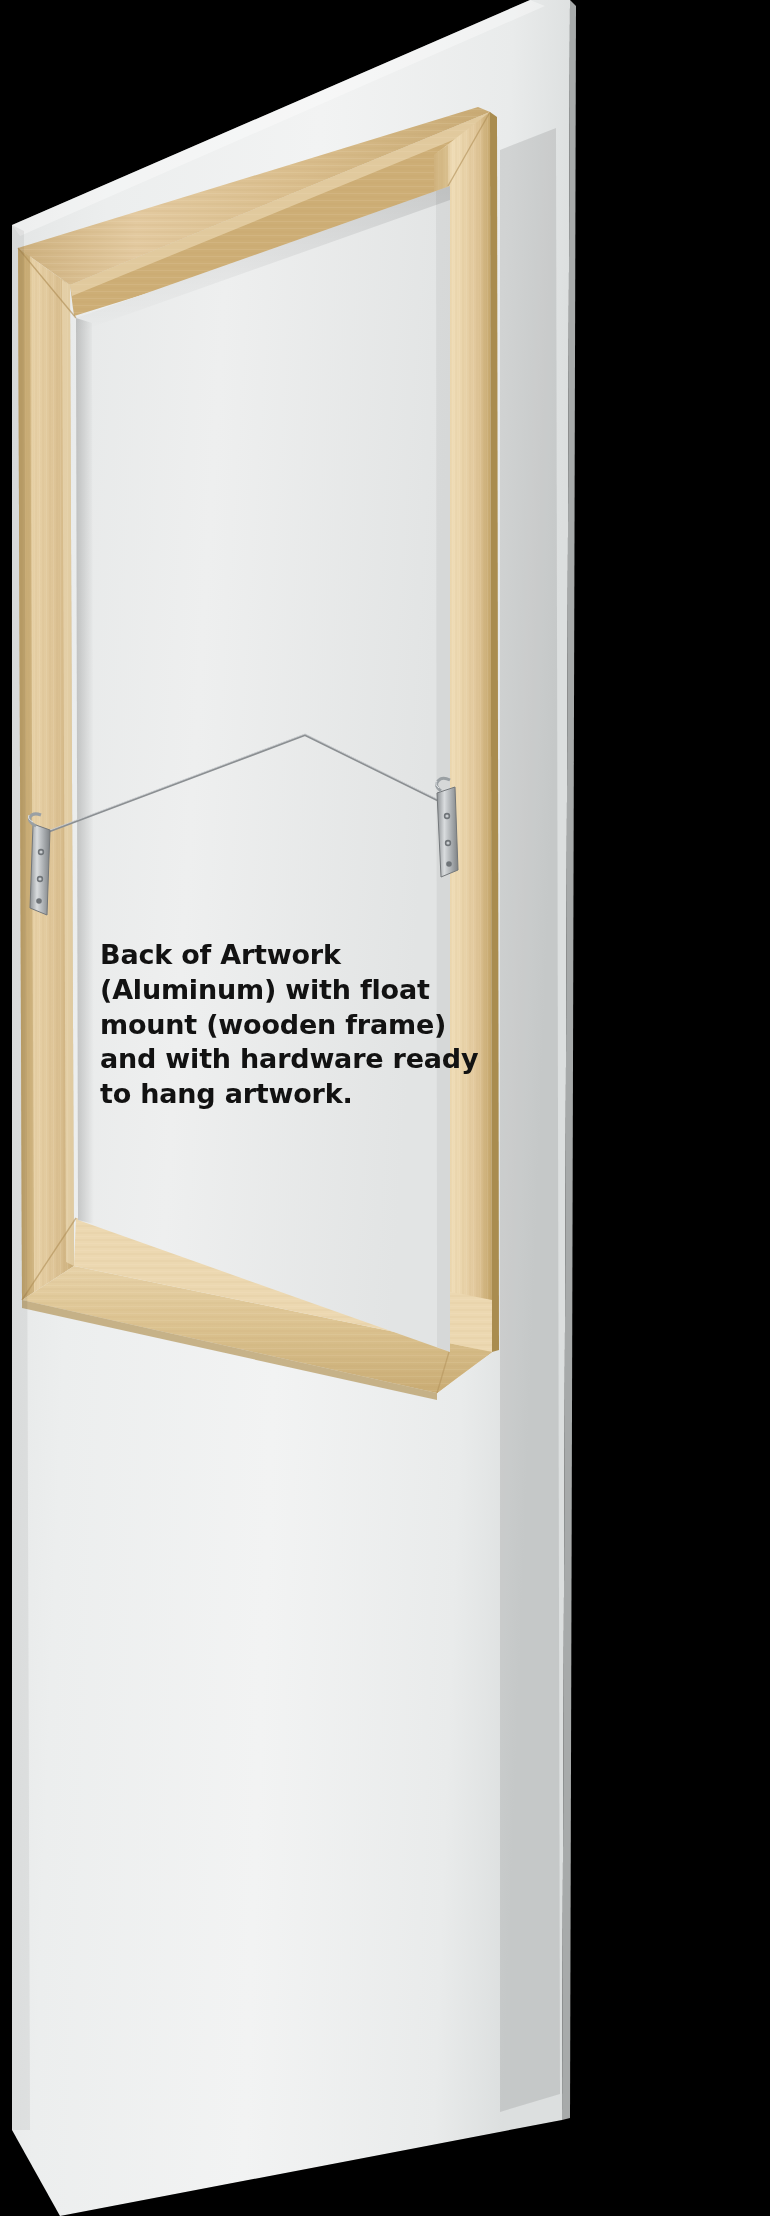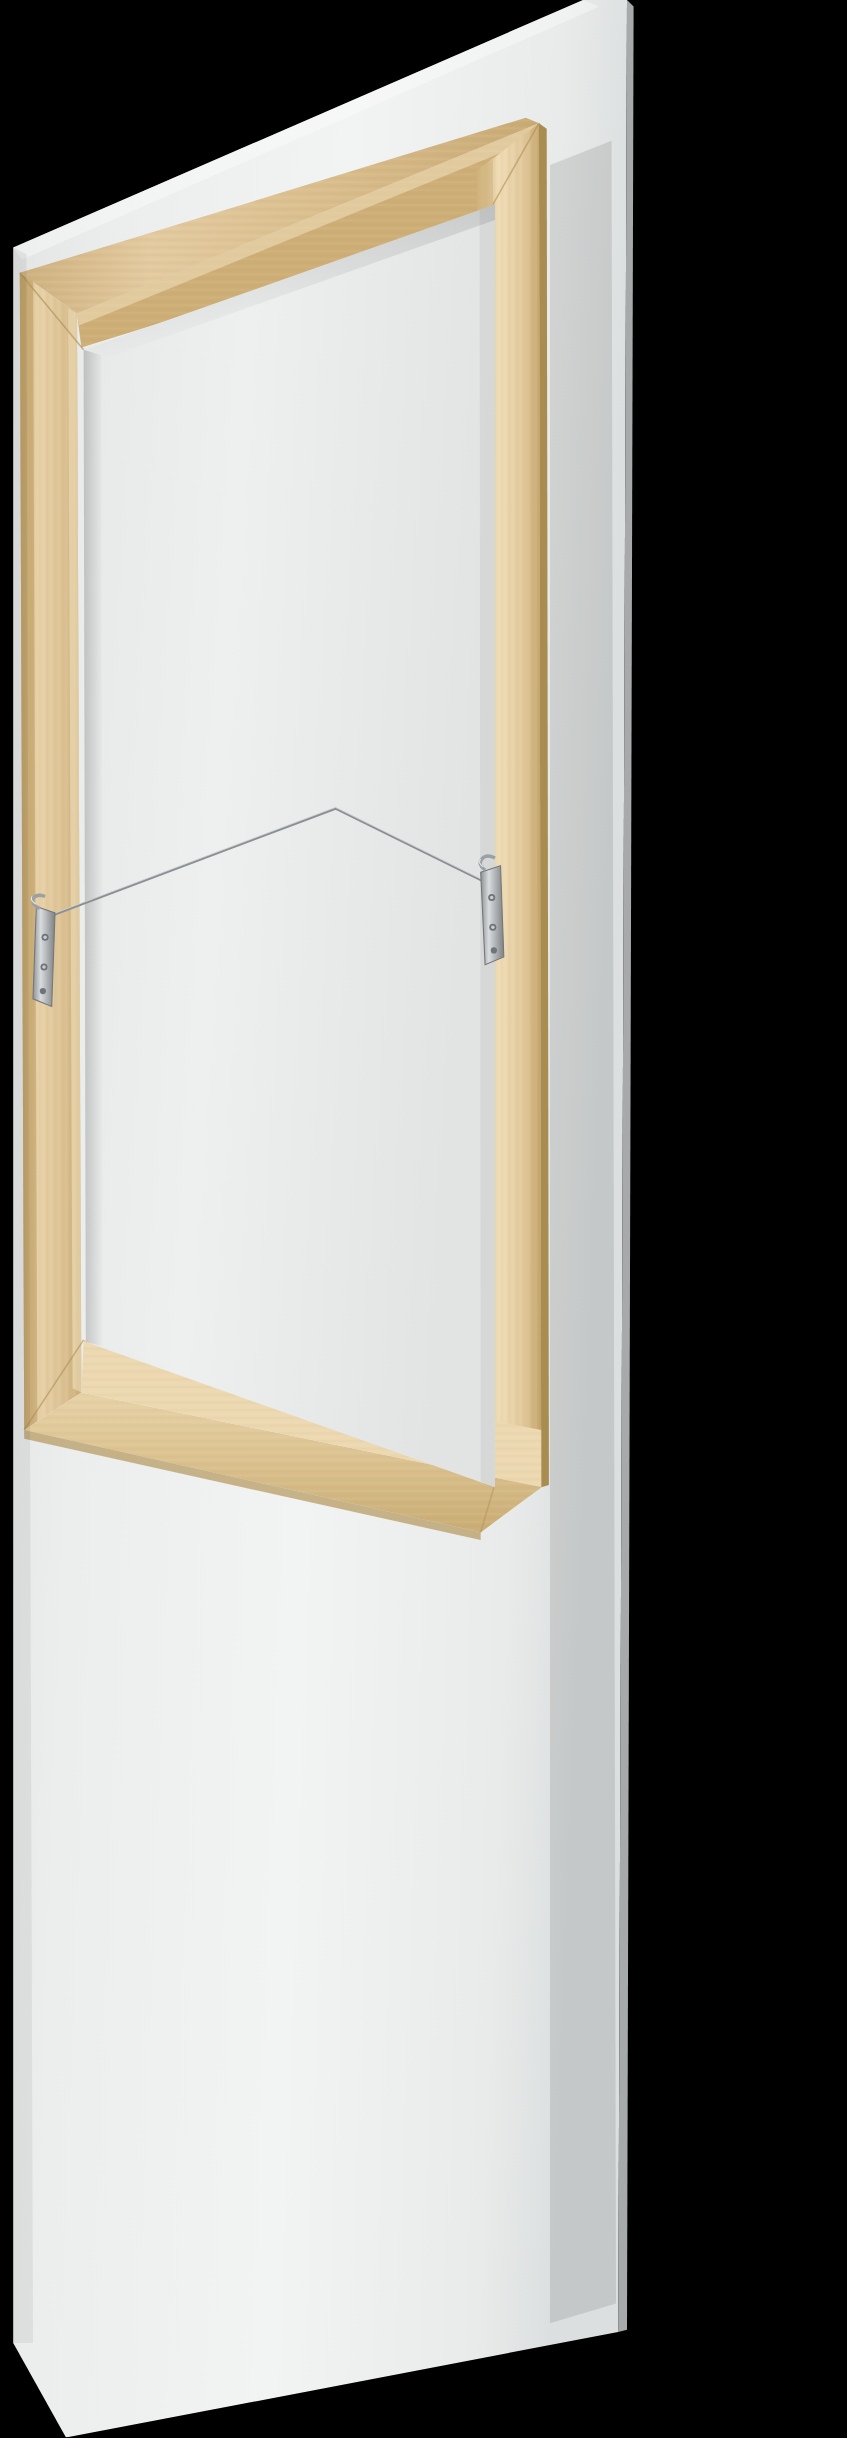--- a/index.html
+++ b/index.html
@@ -213,14 +213,19 @@
         <circle cx="449" cy="864" r="2.8" fill="#6f7478"></circle>
         <path d="M441 791 q-7 -5 -3 -10 q4 -5 12 -1" fill="none" stroke="#9aa0a4" stroke-width="3"></path>
         <path d="M439 788 q-5 -4 -2 -7" fill="none" stroke="#e1e4e6" stroke-width="1"></path>
       </g>
 
       <polygon points="12,225 24,231 30,2130 12,2130" fill="#000000" opacity="0.06"></polygon>
       <polygon points="60,2216 562,2120 562,2128 62,2216" fill="#000000" opacity="0.10"></polygon>
     </svg>
   </div>
 
+  <div class="caption">Back of Artwork
+(Aluminum) with float
+mount (wooden frame)
+and with hardware ready
+to hang artwork.</div>
 
 </div>
 
 </body></html>

